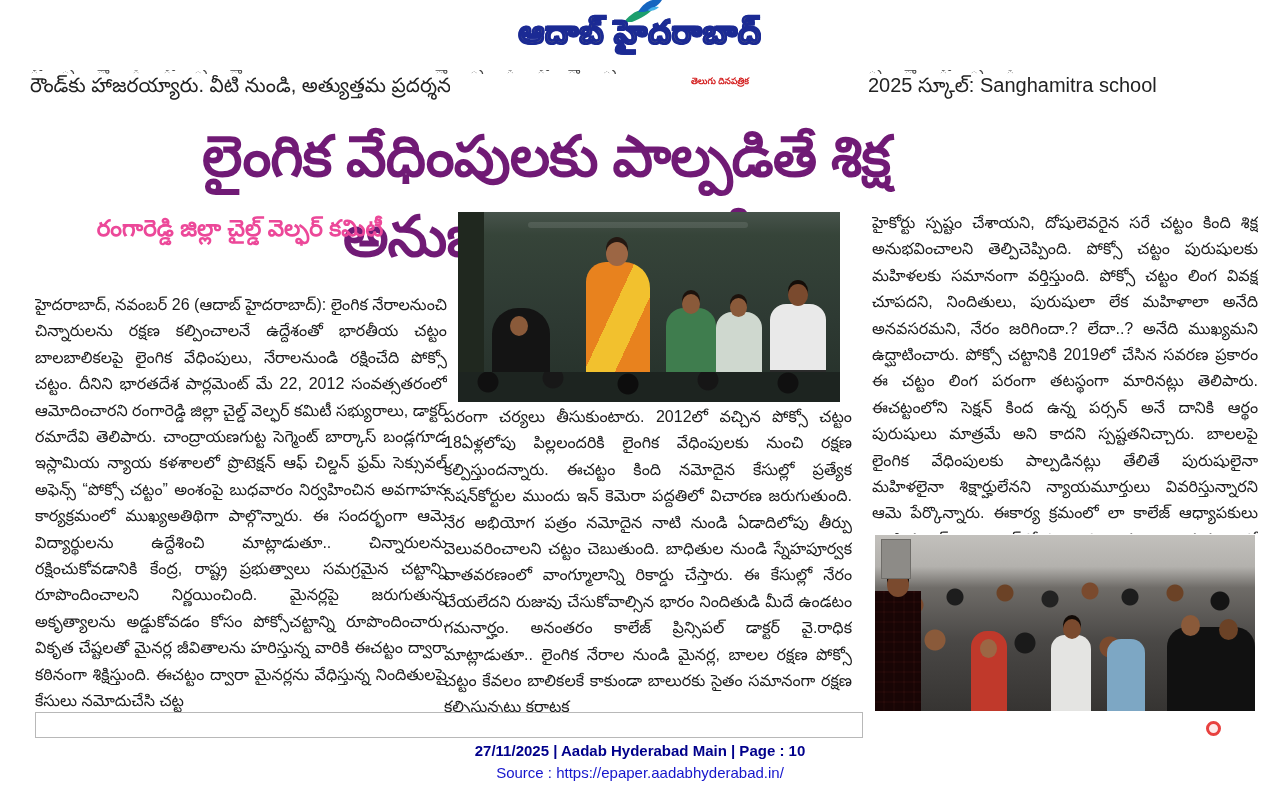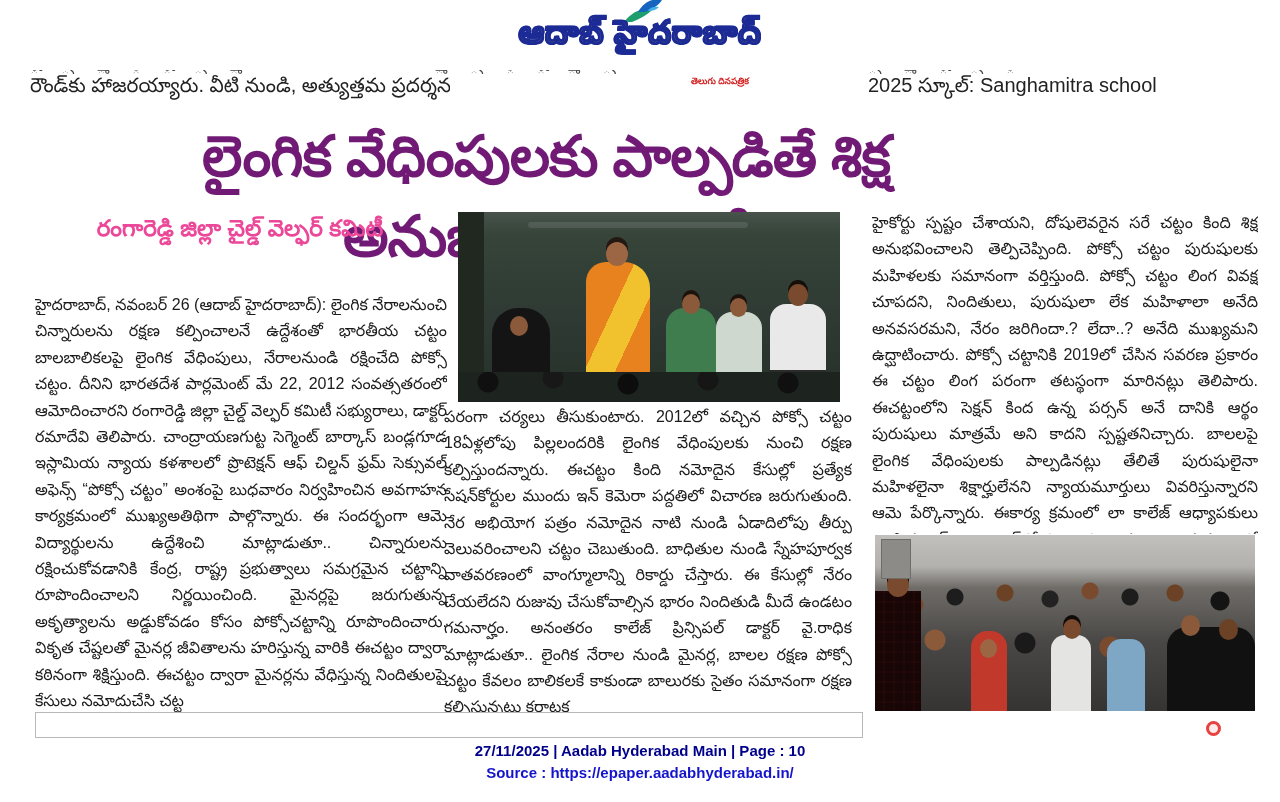--- a/index.html
+++ b/index.html
@@ -71,21 +71,21 @@
       radial-gradient(circle 11px at 150px 108px,#1a1a1a 0 10px, transparent 11px),
       radial-gradient(circle 11px at 235px 112px,#7a4a2e 0 10px, transparent 11px),
       radial-gradient(circle 12px at 315px 118px,#101010 0 11px, transparent 12px),
       linear-gradient(180deg,#c2c0bc 0%, #b3b1ad 18%, #6f6c68 30%, #4a4846 60%, #363432 100%);
   }
 
   
   .partial-box { left:35px; top:712px; width:828px; height:26px; background:#fff; border:1px solid #b8b8b8; }
   .red-dot { left:1206px; top:721px; width:15px; height:15px; border-radius:50%; border:3px solid #e8413f; background:#fdeaea; }
   .footer-line1 { left:0; top:742px; width:1280px; text-align:center; font-size:15px; font-weight:700; color:#00008b; }
-  .footer-line2 { left:0; top:764px; width:1280px; text-align:center; font-size:15px; font-weight:700; color:#1414cc; }
+  .footer-line2 { left:0; top:764px; width:1280px; text-align:center; font-size:15px; font-weight:400; color:#1414cc; }
 </style>
 </head>
 <body>
 
 <div class="abs masthead">
   <svg class="bird" viewBox="0 0 46 26" aria-hidden="true">
     <path d="M6 24 C14 14, 22 10, 34 12 C30 16, 24 20, 14 24 Z" fill="#1d9e6e"></path>
     <path d="M20 14 C26 4, 34 0, 44 2 C40 8, 33 12, 26 14 Z" fill="#1565c0"></path>
     <path d="M30 12 C33 9, 37 8, 41 9 C38 12, 34 13, 31 13 Z" fill="#43b0e8"></path>
   </svg>

